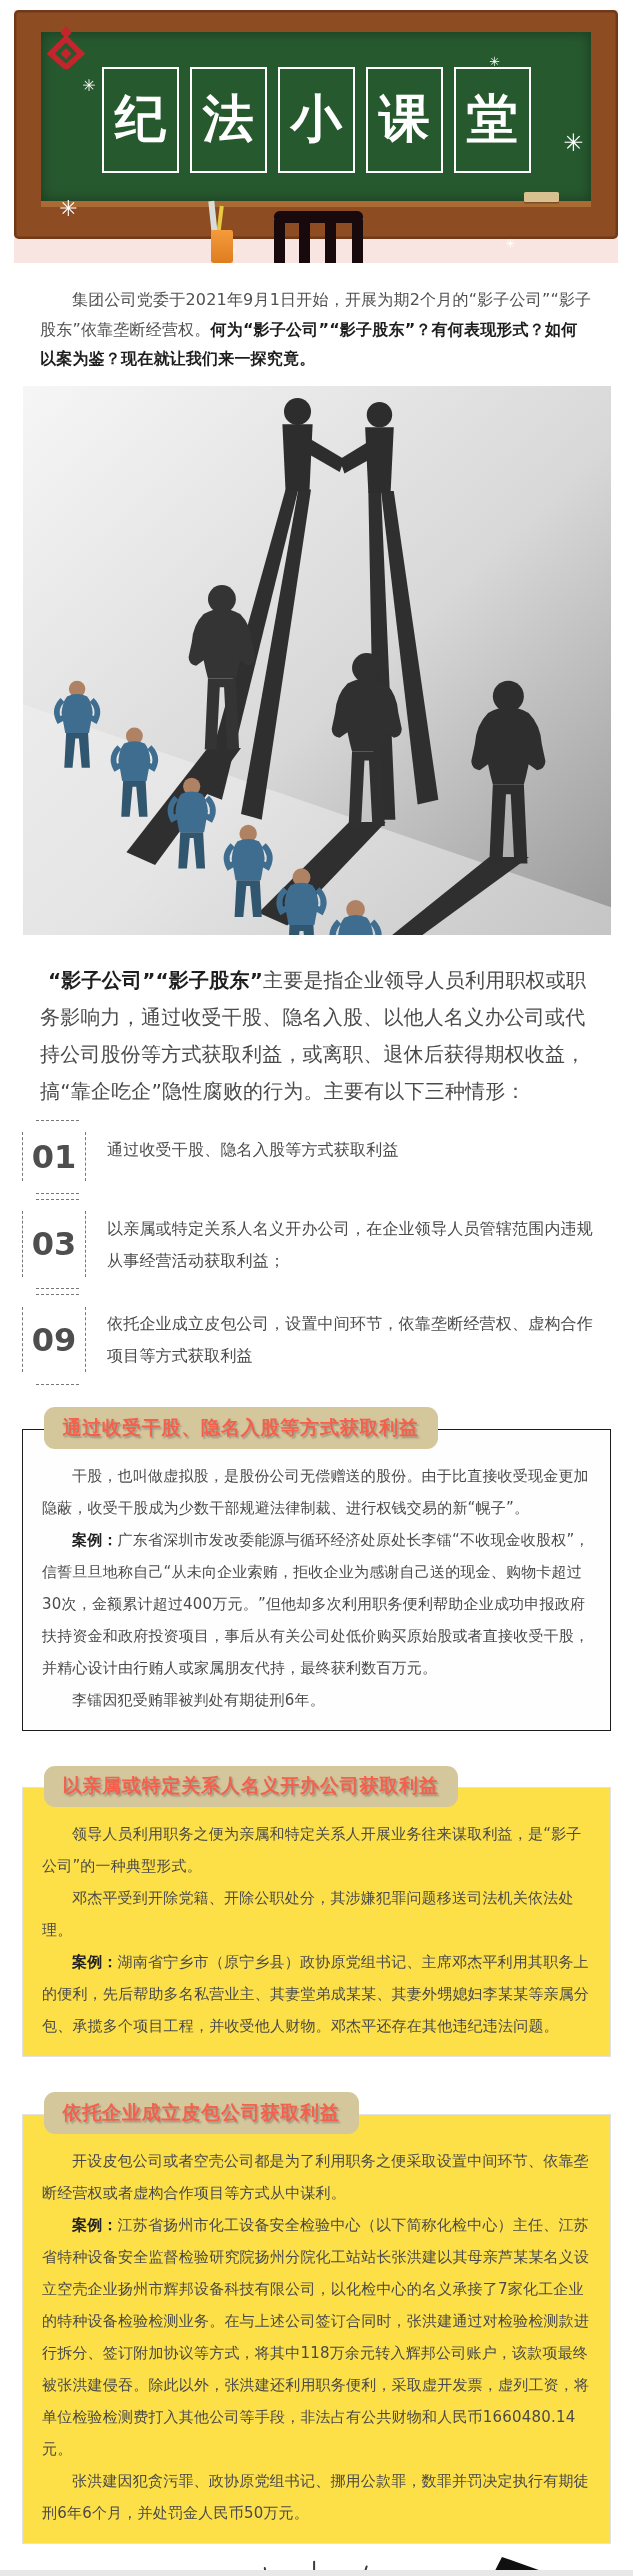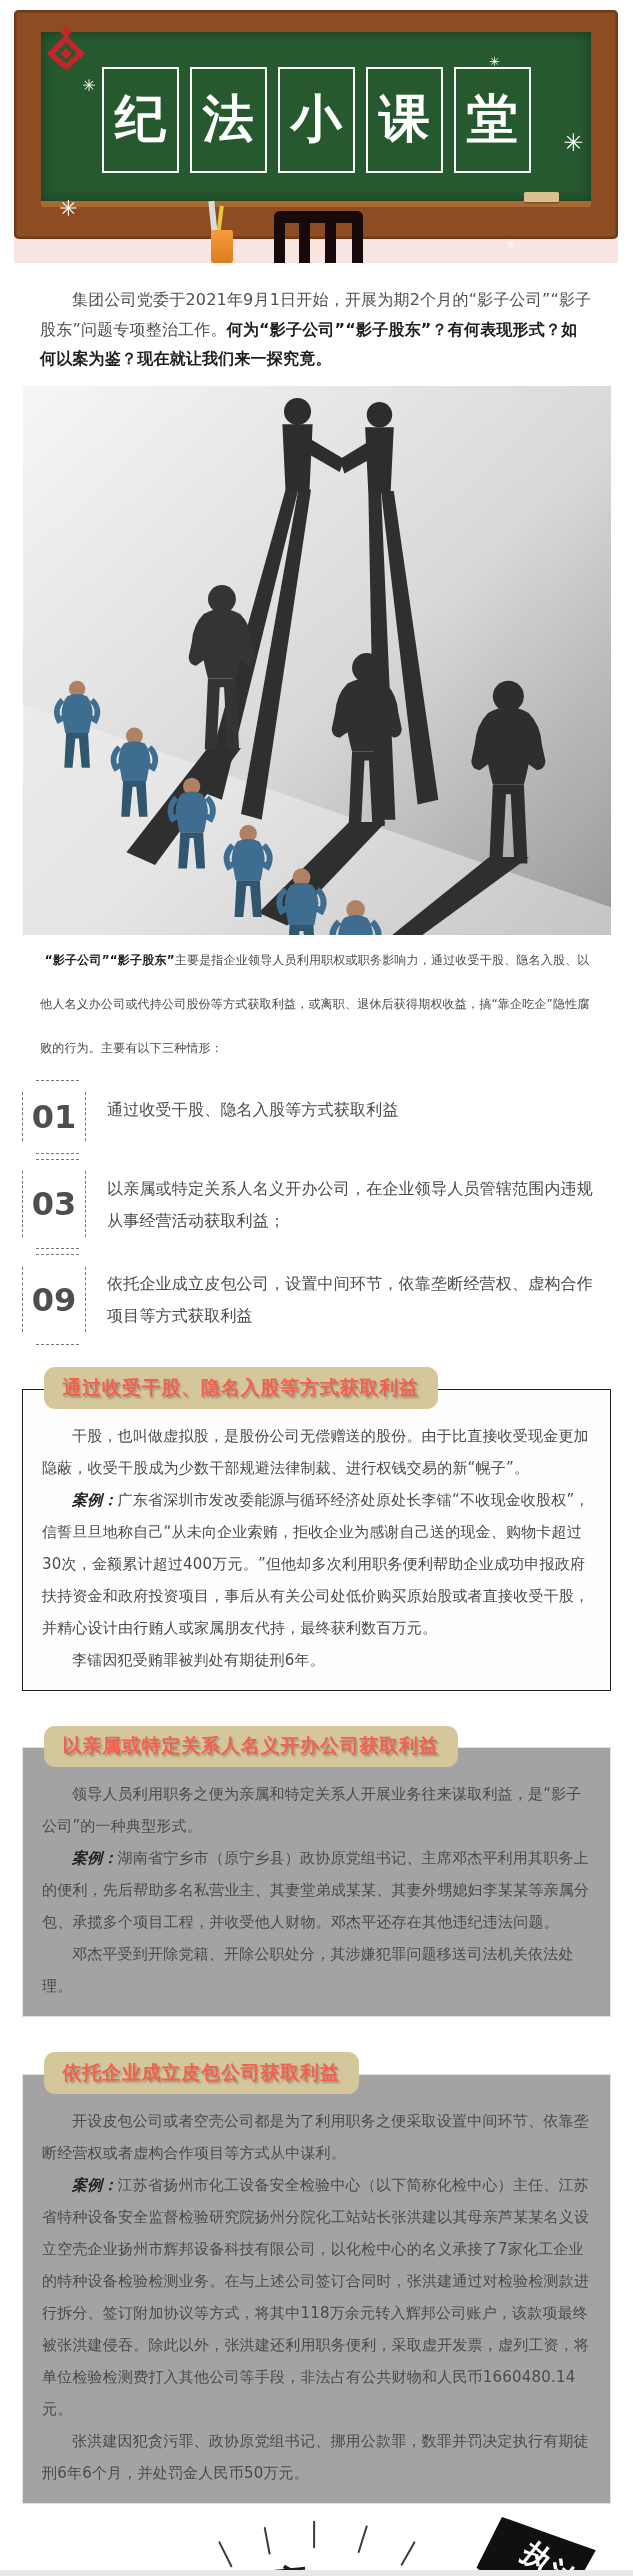--- a/index.html
+++ b/index.html
@@ -29,42 +29,42 @@
   .cup{position:absolute;left:197px;top:220px;width:22px;height:33px;
        background:linear-gradient(#f49b3c,#dd7d20);border-radius:2.4px;}
   .pencil{position:absolute;left:204px;top:196px;width:4px;height:29px;background:#e9c93e;transform:rotate(7deg);}
   .ruler{position:absolute;left:196px;top:191px;width:6.4px;height:33px;background:#d9ddd9;transform:rotate(-6deg);}
 
   
   .intro,.outro{margin:0 40px;font-size:16px;line-height:29.5px;color:#4f4f4f;text-indent:2em;letter-spacing:0.2px;}
   .intro{padding-top:285px;}
   .intro b,.definition b{color:#1d1d1d;}
   .illo{display:block;margin:12.7px auto 0;}
-  .definition{margin:3px 40px 0;font-size:12px;line-height:44px;color:#4a4a4a;text-indent:.4em;letter-spacing:0.2px;}
+  .definition{margin:27px 40px 0;font-size:20px;line-height:37px;color:#4a4a4a;text-indent:.4em;letter-spacing:0.2px;}
 
   
   .sits{margin:22px 0 16px 22px;}
   .sit-row{display:flex;margin-bottom:30px;}
   .sit-num{position:relative;width:62px;min-height:49px;display:flex;align-items:center;justify-content:center;
            font-size:32px;font-weight:700;color:#4e4e4e;
            border-left:1.6px dashed #777;border-right:1.6px dashed #777;}
   .sit-num::before,.sit-num::after{content:"";position:absolute;left:12.7px;width:43px;border-top:1.6px dashed #777;}
   .sit-num::before{top:-12.7px;} .sit-num::after{bottom:-12.7px;}
   .sit-text{flex:1;padding:1.6px 27px 0 21px;font-size:16px;line-height:32px;color:#4a4a4a;letter-spacing:0.2px;}
 
   
   .section{position:relative;margin:35px 22px 0;}
   .pill{position:relative;z-index:2;display:inline-block;margin-left:21.5px;padding:7.2px 19px 8px;
         background:#d5c79c;border-radius:11px;font-size:19px;font-weight:700;color:#f4604b;
         letter-spacing:0.8px;text-shadow:1.6px 2.4px 1.6px rgba(110,110,110,.5);}
   .sec-body{margin-top:-20px;padding:30px 19px 14.3px;font-size:15px;line-height:32px;color:#4a4a4a;letter-spacing:0.2px;}
   .sec-body.outlined{background:#fefefe;border:1.6px solid #1c1c1c;}
-  .sec-body.gray{background:#a3a3a3;border:0.8px solid #e2e2e2;}
+  .sec-body.gray{background:#fde047;border:0.8px solid #e2e2e2;}
   .sec-body p{margin:0;text-indent:2em;}
-  .case-label{font-weight:700;color:#222;font-style:italic;}
+  .case-label{font-weight:700;color:#222;}
 
   .cartoon{display:block;margin:11px auto 0;}
   .bottom-strip{position:absolute;left:0;bottom:0;width:633px;height:6.4px;background:#e8e8e8;}
 </style>
 </head>
 <body>
 
 <div class="page">
 
   <div class="banner">
@@ -99,21 +99,21 @@
       <div class="slat" style="left:0;"></div>
       <div class="slat" style="left:25px;"></div>
       <div class="slat" style="left:51px;"></div>
       <div class="slat" style="left:78px;"></div>
     </div>
     <div class="ruler"></div>
     <div class="pencil"></div>
     <div class="cup"></div>
   </div>
 
-  <p class="intro"><span>集团公司党委于2021年9月1日开始，开展为期2个月的“影子公司”“影子股东”问题专项整治工作。</span><b>何为“影子公司”“影子股东”？有何表现形式？如何以案为鉴？现在就让我们来一探究竟。</b></p>
+  <p class="intro"><span>集团公司党委于2021年9月1日开始，开展为期2个月的“影子公司”“影子股东”依靠垄断经营权。</span><b>何为“影子公司”“影子股东”？有何表现形式？如何以案为鉴？现在就让我们来一探究竟。</b></p>
 
   <svg class="illo" width="588" height="549" viewBox="0 0 739 690">
     <defs>
       <linearGradient id="bgG" x1="0" y1="0" x2="1" y2="1">
         <stop offset="0" stop-color="#f6f6f6"></stop>
           <stop offset=".55" stop-color="#d8d8d8"></stop>
           <stop offset="1" stop-color="#989898"></stop>
       </linearGradient>
       <g id="sil">
         <circle cx="0" cy="-52" r="13"></circle>
@@ -187,22 +187,22 @@
       <p><span class="case-label"></span><span>干股，也叫做虚拟股，是股份公司无偿赠送的股份。由于比直接收受现金更加隐蔽，收受干股成为少数干部规避法律制裁、进行权钱交易的新“幌子”。</span></p>
       <p><span class="case-label">案例：</span><span>广东省深圳市发改委能源与循环经济处原处长李镭“不收现金收股权”，信誓旦旦地称自己“从未向企业索贿，拒收企业为感谢自己送的现金、购物卡超过30次，金额累计超过400万元。”但他却多次利用职务便利帮助企业成功申报政府扶持资金和政府投资项目，事后从有关公司处低价购买原始股或者直接收受干股，并精心设计由行贿人或家属朋友代持，最终获利数百万元。</span></p>
       <p><span class="case-label"></span><span>李镭因犯受贿罪被判处有期徒刑6年。</span></p>
     </div>
   </div>
 
   <div class="section">
     <div class="pill">以亲属或特定关系人名义开办公司获取利益</div>
     <div class="sec-body gray">
       <p><span class="case-label"></span><span>领导人员利用职务之便为亲属和特定关系人开展业务往来谋取利益，是“影子公司”的一种典型形式。</span></p>
+      <p><span class="case-label"></span><span>邓杰平受到开除党籍、开除公职处分，其涉嫌犯罪问题移送司法机关依法处理。</span></p>
       <p><span class="case-label">案例：</span><span>湖南省宁乡市（原宁乡县）政协原党组书记、主席邓杰平利用其职务上的便利，先后帮助多名私营业主、其妻堂弟成某某、其妻外甥媳妇李某某等亲属分包、承揽多个项目工程，并收受他人财物。邓杰平还存在其他违纪违法问题。</span></p>
-      <p><span class="case-label"></span><span>邓杰平受到开除党籍、开除公职处分，其涉嫌犯罪问题移送司法机关依法处理。</span></p>
     </div>
   </div>
 
   <div class="section">
     <div class="pill">依托企业成立皮包公司获取利益</div>
     <div class="sec-body gray">
       <p><span class="case-label"></span><span>开设皮包公司或者空壳公司都是为了利用职务之便采取设置中间环节、依靠垄断经营权或者虚构合作项目等方式从中谋利。</span></p>
       <p><span class="case-label">案例：</span><span>江苏省扬州市化工设备安全检验中心（以下简称化检中心）主任、江苏省特种设备安全监督检验研究院扬州分院化工站站长张洪建以其母亲芦某某名义设立空壳企业扬州市辉邦设备科技有限公司，以化检中心的名义承接了7家化工企业的特种设备检验检测业务。在与上述公司签订合同时，张洪建通过对检验检测款进行拆分、签订附加协议等方式，将其中118万余元转入辉邦公司账户，该款项最终被张洪建侵吞。除此以外，张洪建还利用职务便利，采取虚开发票，虚列工资，将单位检验检测费打入其他公司等手段，非法占有公共财物和人民币1660480.14元。</span></p>
       <p><span class="case-label"></span><span>张洪建因犯贪污罪、政协原党组书记、挪用公款罪，数罪并罚决定执行有期徒刑6年6个月，并处罚金人民币50万元。</span></p>
     </div>

